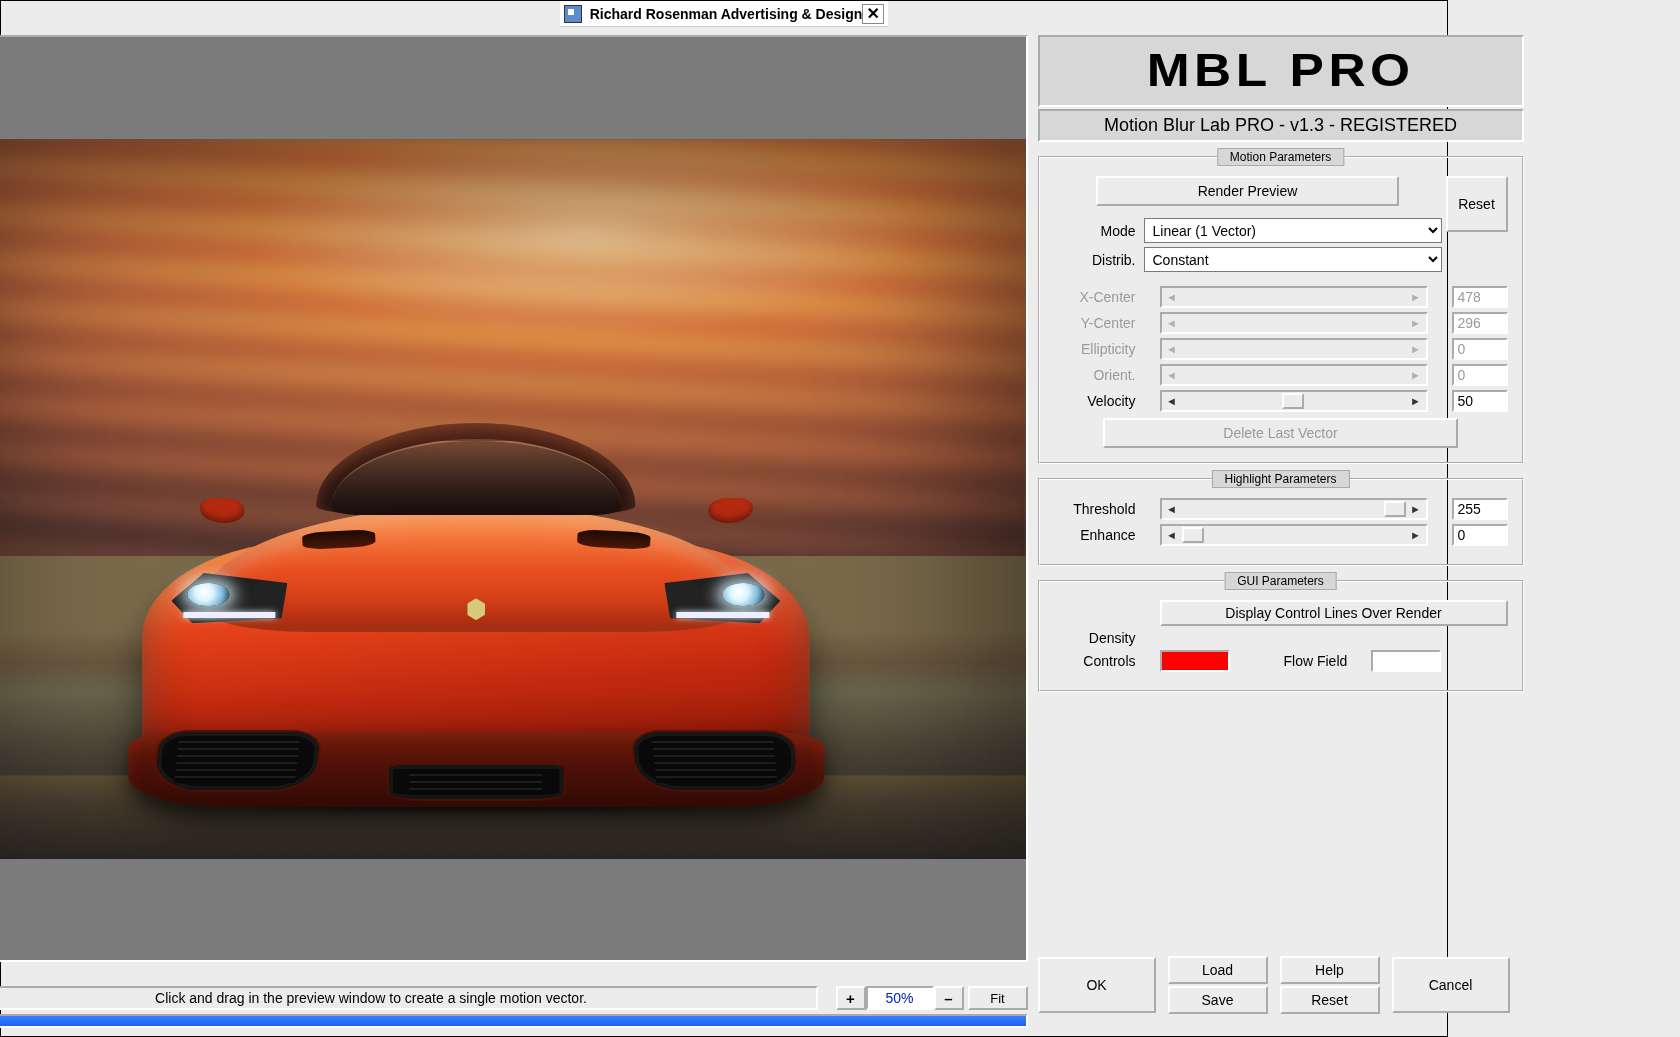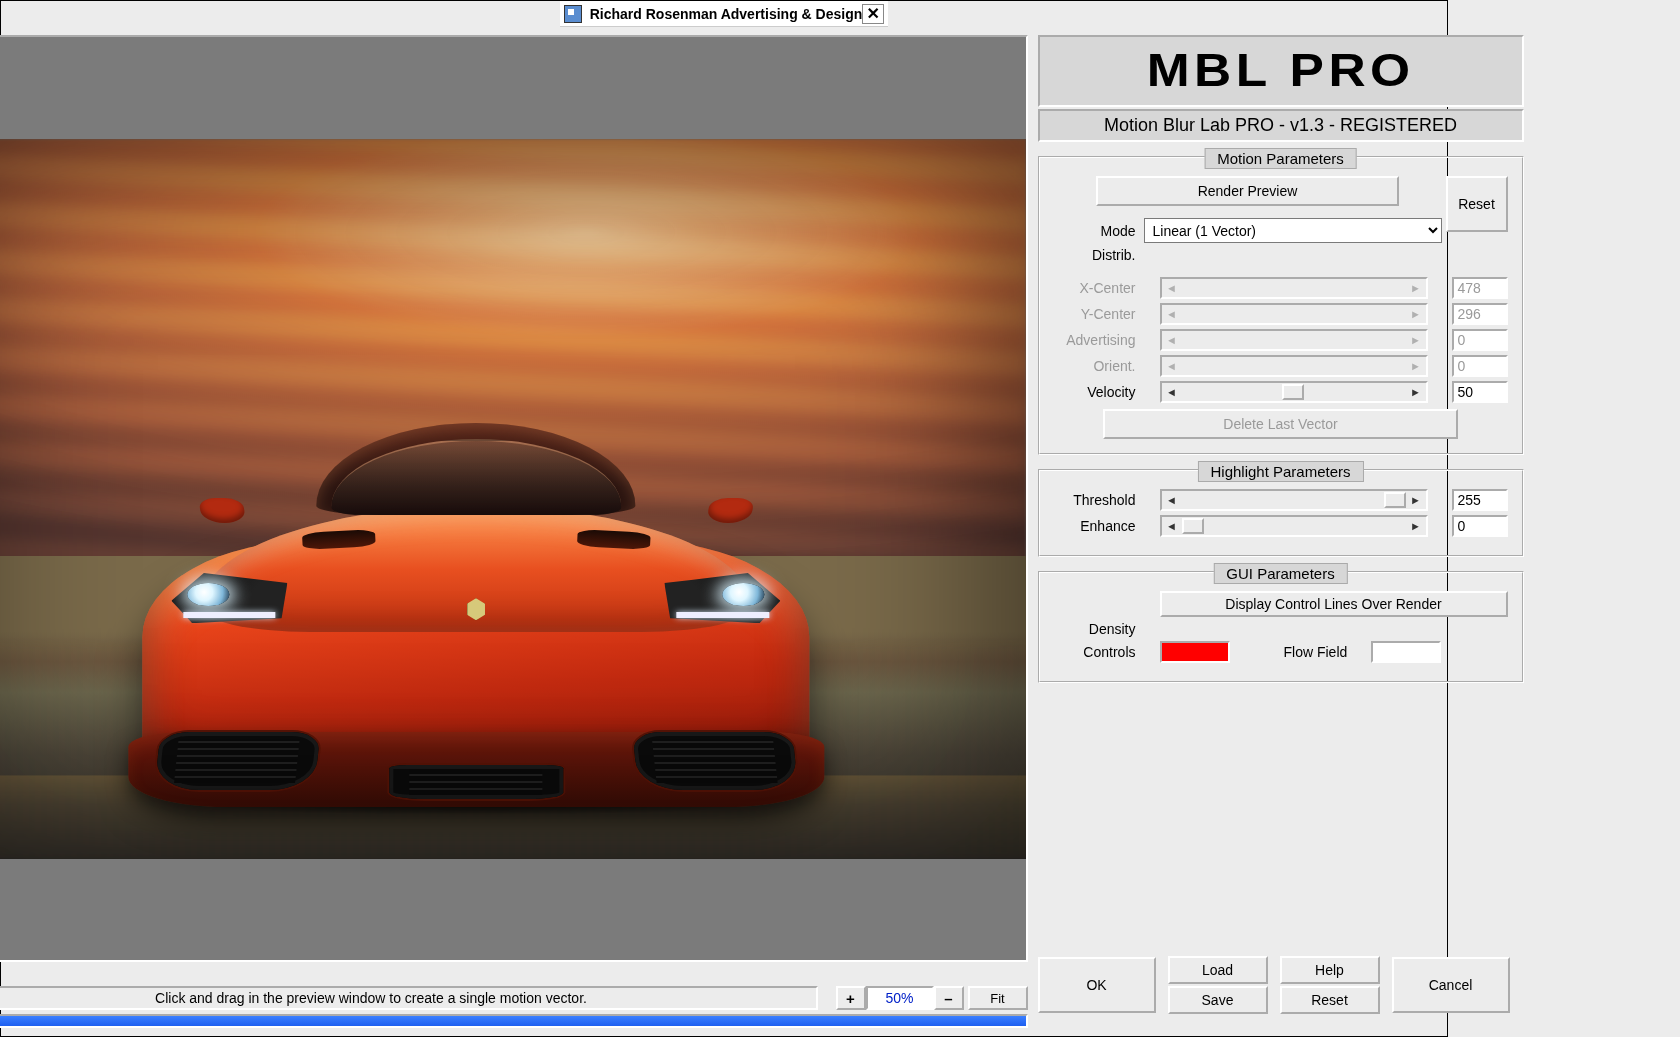--- a/index.html
+++ b/index.html
@@ -94,21 +94,21 @@
 .zoom-val { width:68px; height:24px; border:2px inset #fff; background:#fff; color:#0020c8; text-align:center; font-size:14px; display:flex; align-items:center; justify-content:center; }
 .fit-btn { width:60px; height:24px; border:2px outset #fff; background:#ececec; margin-left:4px; cursor:pointer; display:flex; align-items:center; justify-content:center; }
 .progress { margin-top:4px; height:14px; border:2px inset #fff; background: linear-gradient(#3a7fff,#1e5ff0); }
 
 
 .brand-box { border:2px inset #fff; background:#d7d7d7; text-align:center; padding: 6px 0 8px; }
 .brand-text { font-family: Arial, sans-serif; font-weight:900; font-size:46px; letter-spacing:4px; transform: scaleX(1.12); display:inline-block; }
 .subtitle-box { border:2px inset #fff; background:#d7d7d7; text-align:center; padding:4px 0; font-size:18px; margin-top:2px; }
 
 .groupbox { border:2px groove #fff; padding: 18px 14px 14px; position:relative; }
-.group-legend { position:absolute; top:-10px; left:50%; transform:translateX(-50%); background:#d7d7d7; padding:1px 12px; border:1px solid #aaa; font-size:15px; }
+.group-legend { position:absolute; top:-10px; left:50%; transform:translateX(-50%); background:#d7d7d7; padding:1px 12px; border:1px solid #aaa; font-size:12px; }
 
 .param-row { display:flex; align-items:center; gap:24px; margin-bottom:4px; }
 .param-label { width:82px; text-align:right; font-size:14px; }
 .param-label.disabled { color:#9a9a9a; }
 .param-select { flex:1; height:25px; border:1px solid #7a7a7a; background:#fff; font-size:14px; padding:0 4px; }
 .param-slider { flex:1; height:22px; border:2px inset #fff; background:#ececec; position:relative; display:flex; align-items:center; }
 .param-slider.disabled { opacity:1; }
 .slider-arrow { width:20px; height:100%; display:flex; align-items:center; justify-content:center; color:#333; font-size:11px; cursor:pointer; user-select:none; }
 .slider-arrow.disabled { color:#b0b0b0; }
 .slider-track { flex:1; height:100%; position:relative; }
@@ -219,20 +219,23 @@
           <div class="motion-top-left">
             <div class="wide-btn render-btn">Render Preview</div>
             <div class="select-row">
               <div class="param-label">Mode</div>
               <select class="param-select">
                 <option>Linear (1 Vector)</option>
               </select>
             </div>
             <div class="select-row">
               <div class="param-label">Distrib.</div>
+              <select class="param-select">
+                <option>Constant</option>
+              </select>
             </div>
           </div>
           <div class="reset-side">Reset</div>
         </div>
 
         <div class="param-row">
           <div class="param-label disabled">X-Center</div>
           <div class="param-slider disabled">
             <div class="slider-arrow disabled">◄</div>
             <div class="slider-track"></div>
@@ -243,21 +246,21 @@
         <div class="param-row">
           <div class="param-label disabled">Y-Center</div>
           <div class="param-slider disabled">
             <div class="slider-arrow disabled">◄</div>
             <div class="slider-track"></div>
             <div class="slider-arrow disabled">►</div>
           </div>
           <div class="param-value disabled">296</div>
         </div>
         <div class="param-row">
-          <div class="param-label disabled">Advertising</div>
+          <div class="param-label disabled">Ellipticity</div>
           <div class="param-slider disabled">
             <div class="slider-arrow disabled">◄</div>
             <div class="slider-track"></div>
             <div class="slider-arrow disabled">►</div>
           </div>
           <div class="param-value disabled">0</div>
         </div>
         <div class="param-row">
           <div class="param-label disabled">Orient.</div>
           <div class="param-slider disabled">

